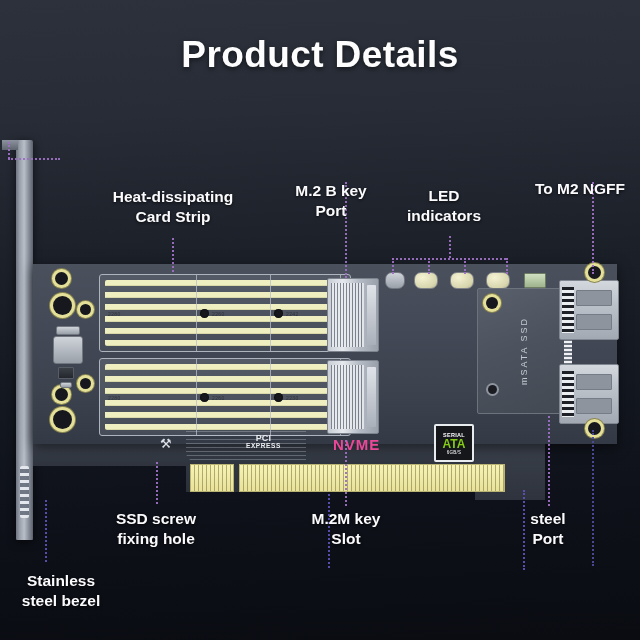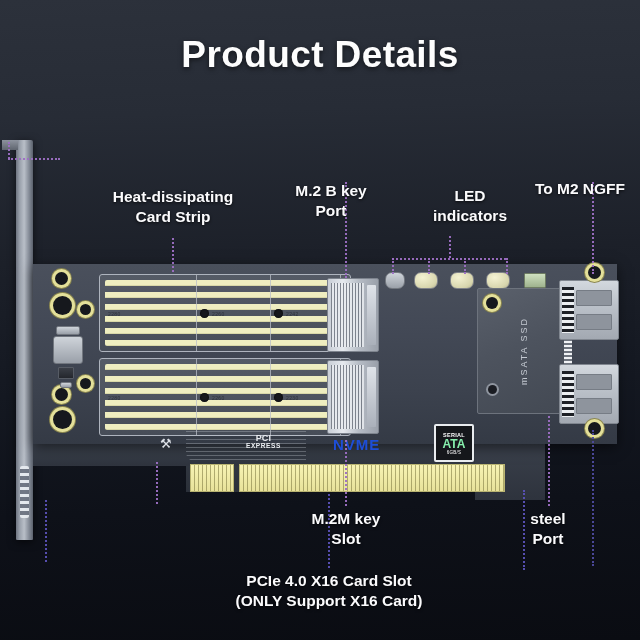--- a/index.html
+++ b/index.html
@@ -191,29 +191,29 @@
   }
   .fingteeth{
     position:absolute;inset:0;
     background:repeating-linear-gradient(90deg,transparent 0 3px,rgba(120,115,60,.55) 3px 4px);
   }
 
   
   #pcilogo{left:246px;top:434px;color:#e9ecf0;font-size:9px;font-weight:bold;
     line-height:.95;text-align:center;letter-spacing:.2px;}
   #pcilogo .ex{font-size:6.5px;letter-spacing:.6px;}
-  #nvme{left:333px;top:436px;color:#1d4ed8;font-size:15px;
+  #nvme{left:333px;top:436px;color:#ec4899;font-size:15px;
     font-weight:bold;letter-spacing:1px;}
   #satabadge{
     left:434px;top:424px;width:36px;height:34px;
     background:#15171b;border:2px solid #e9ecef;border-radius:2px;
     display:flex;flex-direction:column;align-items:center;justify-content:center;
   }
   #satabadge .t{color:#fff;font-size:5.5px;font-weight:bold;letter-spacing:.3px;}
-  #satabadge .m{color:#86efac;font-size:12px;font-weight:bold;line-height:1;}
+  #satabadge .m{color:#84cc16;font-size:12px;font-weight:bold;line-height:1;}
   #satabadge .b{color:#fff;font-size:4.5px;letter-spacing:.2px;}
 
   
   #traces{
     left:186px;top:428px;width:120px;height:34px;
     background:repeating-linear-gradient(180deg,transparent 0 3px,rgba(200,206,214,.32) 3px 4px);
     border-radius:0 0 0 10px;
   }
   .screwicon{
     position:absolute;color:#dfe3e9;font-size:13px;
@@ -359,30 +359,32 @@
   <div class="abs vdot blue" style="left:523px;top:490px;height:80px;"></div>
 
   <div class="abs vdot dk" style="left:592px;top:430px;height:136px;"></div>
 
   <div class="abs lbl c" style="left:88px;top:187px;width:170px;">Heat-dissipating
 Card Strip</div>
 
   <div class="abs lbl c" style="left:271px;top:143px;width:120px;margin-top:38px;">M.2 B key
 Port</div>
 
-  <div class="abs lbl c" style="left:414px;top:186px;width:112px;">LED
+  <div class="abs lbl c" style="left:388px;top:186px;width:112px;">LED
 indicators</div>
 
   <div class="abs lbl c" style="left:520px;top:163px;width:120px;margin-top:16px;">To M2 NGFF</div>
 
+  <div class="abs lbl c" style="left:86px;top:509px;width:140px;">SSD screw
+fixing hole</div>
 
   <div class="abs lbl c" style="left:288px;top:509px;width:116px;">M.2M key
 Slot</div>
 
   <div class="abs lbl c" style="left:488px;top:509px;width:120px;">steel
 Port</div>
 
-
-  <div class="abs lbl c" style="left:186px;top:571px;width:286px;">PCIe 4.0 X16 Card Slot
-(ONLY Support X16 Card)</div>
+  <div class="abs lbl c" style="left:0px;top:571px;width:122px;">Stainless
+steel bezel</div>
+
 
 
 </div>
 
 </body></html>

